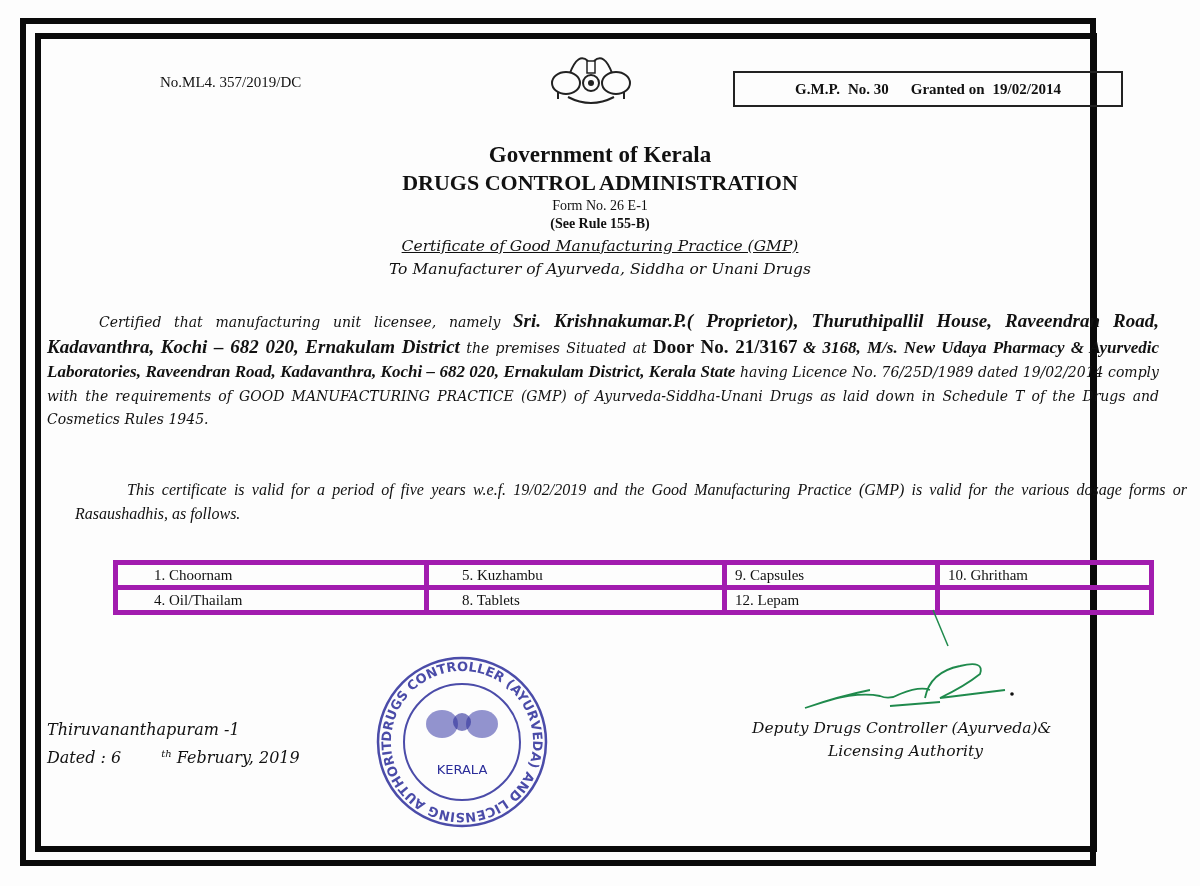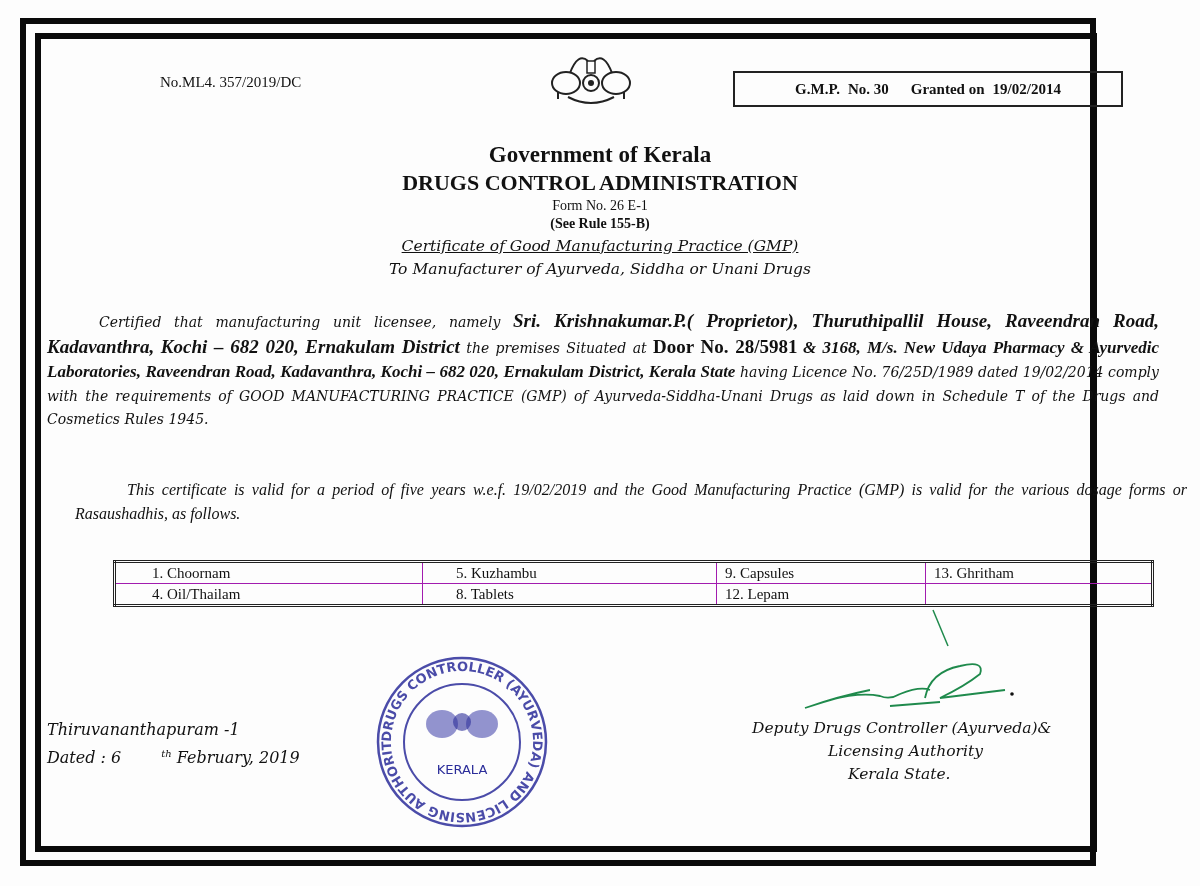--- a/index.html
+++ b/index.html
@@ -25,21 +25,21 @@
   .tomfg { top:260px; font-size:15.5px; font-style:italic; font-family:"DejaVu Serif", serif; }
   .para { left:47px; width:1112px; font-size:14.5px; line-height:23.5px; text-align:justify; }
   .para .it { font-style:italic; font-family:"DejaVu Serif", serif; font-size:14px; }
   .para .bi { font-style:italic; font-weight:bold; font-family:"Liberation Serif", serif; font-size:19px; }
   .para .bi2 { font-style:italic; font-weight:bold; font-family:"Liberation Serif", serif; font-size:17px; }
   .para .b { font-weight:bold; font-family:"Liberation Serif", serif; font-size:19px; }
   .p1 { top:309px; text-indent:52px; }
   .p2 { top:478px; text-indent:52px; font-family:"Liberation Serif", serif; font-style:italic; font-size:16px;margin-left:28px; }
   table.forms { position:absolute; left:113px; top:560px; width:1041px; border-collapse:collapse;
                 border:3px double #222; font-size:15px; }
-  table.forms td { border:1px solid #a21caf; padding:0 0 0 8px; height:20px; line-height:20px; }
+  table.forms td { border:5px solid #a21caf; padding:0 0 0 8px; height:20px; line-height:20px; }
   table.forms td.c1 { width:270px; padding-left:36px; }
   table.forms td.c2 { width:260px; padding-left:33px; }
   table.forms td.c3 { width:200px; }
   .place { left:47px; top:718px; font-size:16px; font-style:italic; font-family:"DejaVu Serif", serif; line-height:24px; }
   .place sup { font-size:10px;margin-left:40px; }
   .sign { left:752px; top:717px; font-size:15.5px; font-style:italic; font-family:"DejaVu Serif", serif; line-height:23px; }
   .sign .l2 { padding-left:76px; }
   .sign .l3 { padding-left:96px; }
   .seal { left:372px; top:652px; width:180px; height:180px; }
   .signature { left:800px; top:660px; width:230px; height:60px; }
@@ -74,33 +74,33 @@
 </div>
 
 <div class="abs center gov">Government of Kerala</div>
 <div class="abs center dca">DRUGS CONTROL ADMINISTRATION</div>
 <div class="abs center form">Form No. 26 E-1</div>
 <div class="abs center rule">(See Rule 155-B)</div>
 <div class="abs center cert"><u>Certificate of Good Manufacturing Practice (GMP)</u></div>
 <div class="abs center tomfg">To Manufacturer of Ayurveda, Siddha or Unani Drugs</div>
 
 <div class="abs para p1">
-  <span class="it">Certified that manufacturing unit licensee, namely </span><span class="bi">Sri. Krishnakumar.P.( Proprietor), Thuruthipallil House, Raveendran Road, Kadavanthra, Kochi – 682 020, Ernakulam District</span><span class="it"> the premises Situated at </span><span class="b">Door No. 28/5981</span>
+  <span class="it">Certified that manufacturing unit licensee, namely </span><span class="bi">Sri. Krishnakumar.P.( Proprietor), Thuruthipallil House, Raveendran Road, Kadavanthra, Kochi – 682 020, Ernakulam District</span><span class="it"> the premises Situated at </span><span class="b">Door No. 21/3167</span>
   <span class="bi2">&amp; 3168,  M/s. New Udaya Pharmacy &amp; Ayurvedic Laboratories, Raveendran Road, Kadavanthra, Kochi – 682 020, Ernakulam District, Kerala State</span><span class="it"> having Licence No. 76/25D/1989    dated   19/02/2014  comply with the requirements of GOOD MANUFACTURING PRACTICE (GMP) of  Ayurveda-Siddha-Unani Drugs as laid down in Schedule T of the Drugs and Cosmetics Rules 1945.</span>
 </div>
 
 <div class="abs para p2">This certificate is valid for a period of five years  w.e.f.  19/02/2019   and the Good Manufacturing Practice (GMP) is valid for the various dosage forms or Rasaushadhis, as follows.</div>
 
 <table class="forms">
   <tbody id="forms-body">
       <tr>
         <td class="c1">1.   Choornam</td>
         <td class="c2">5. Kuzhambu</td>
         <td class="c3">9. Capsules</td>
-        <td class="c4">13. Ghritham</td>
+        <td class="c4">10. Ghritham</td>
       </tr>
       <tr>
         <td class="c1">4.   Oil/Thailam</td>
         <td class="c2">8. Tablets</td>
         <td class="c3">12. Lepam</td>
         <td class="c4"></td>
       </tr>
     </tbody>
 </table>
 
@@ -129,14 +129,13 @@
 </div>
 
 <svg class="abs signature" viewBox="0 0 230 60">
   <path d="M5 48 Q40 36 70 30 M30 40 Q60 32 80 36 Q90 40 100 34 M90 46 L140 42 M100 34 Q120 26 130 30 M125 38 Q130 12 160 6 Q185 0 180 14 Q165 26 140 38 L205 30" fill="none" stroke="#1f8a4c" stroke-width="1.8"></path>
   <circle cx="212" cy="34" r="1.8" fill="#111"></circle>
 </svg>
 
 <div class="abs sign">
   <div>Deputy Drugs Controller   (Ayurveda)&amp;</div>
   <div class="l2">Licensing Authority</div>
-  <div class="l3">Kerala State.</div>
 </div>
 
 </body></html>

